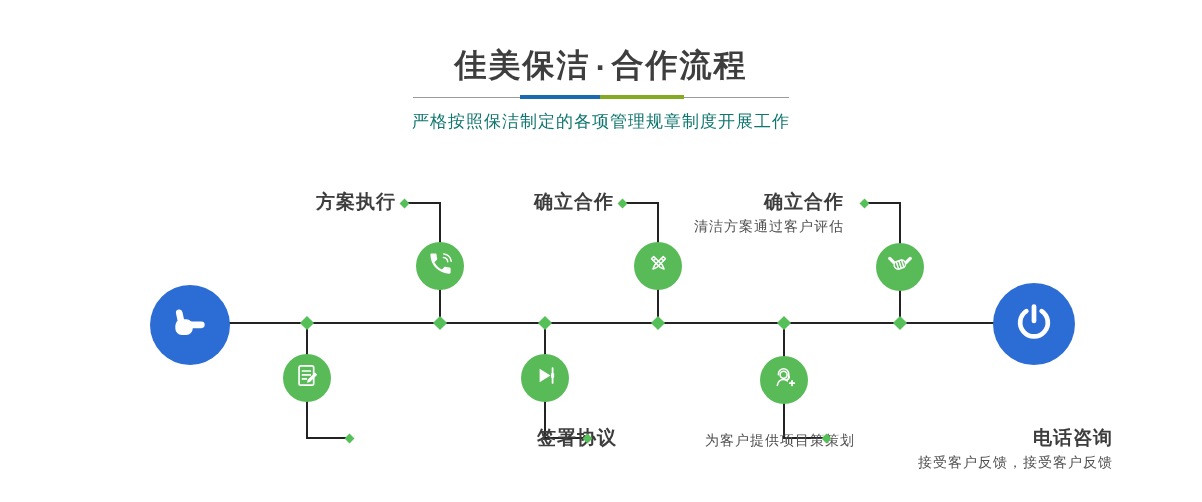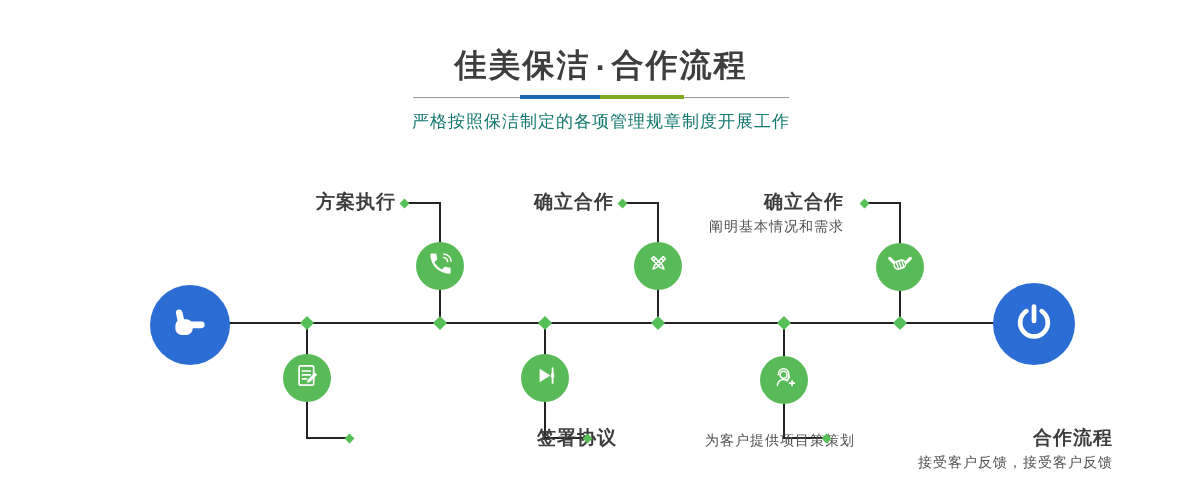--- a/index.html
+++ b/index.html
@@ -171,21 +171,21 @@
               <rect x="7" y="8.2" width="10" height="6.8" rx="3.4"></rect>
               <path d="M9.8 8.4v6.4M12.2 8.4v6.4M14.6 8.4v6.4"></path>
             </g>
             <path d="M3.2 6.4l3.2 3.2M20.8 6.4l-3.2 3.2" stroke-width="2.8"></path>
           </g>
         </svg>
       </span>
     </div>
     <div class="lbl top" style="right:358px;top:192px;width:240px;text-align:right;">
       <div class="t">确立合作</div>
-      <div class="d">阐明基本情况和需求</div>
+      <div class="d">清洁方案通过客户评估</div>
     </div>
   </div>
 
   <div>
     <div class="vline" style="left:783px;top:324px;height:114px;"></div>
     <div class="hline" style="left:783px;top:437px;width:40px;"></div>
     <div class="diamond" style="left:779px;top:318px;"></div>
     <div class="diamond small" style="left:823px;top:435px;"></div>
     <div class="stepdot" style="left:760px;top:356px;">
       <span>
@@ -195,18 +195,18 @@
             <path d="M5.6 19c.6-3.4 3-5.3 5.5-5.3 1.3 0 2.5.5 3.4 1.3"></path>
             <path d="M6.6 9.5v-.7a4.6 4.6 0 0 1 9.2 0v2.9"></path>
             <path d="M15.8 11.7c0 1.3-1 2.3-2.3 2.4"></path>
             <path d="M16.7 17h4M18.7 15v4" stroke-width="1.6"></path>
           </g>
           <rect x="15" y="10.3" width="1.8" height="2.7" rx="0.9" fill="#ffffff"></rect>
         </svg>
       </span>
     </div>
     <div class="lbl bottom" style="left:833px;top:428px;width:280px;">
-      <div class="t">合作流程</div>
+      <div class="t">电话咨询</div>
       <div class="d">接受客户反馈，接受客户反馈</div>
     </div>
   </div>
 
 </div>
 
 </body></html>

